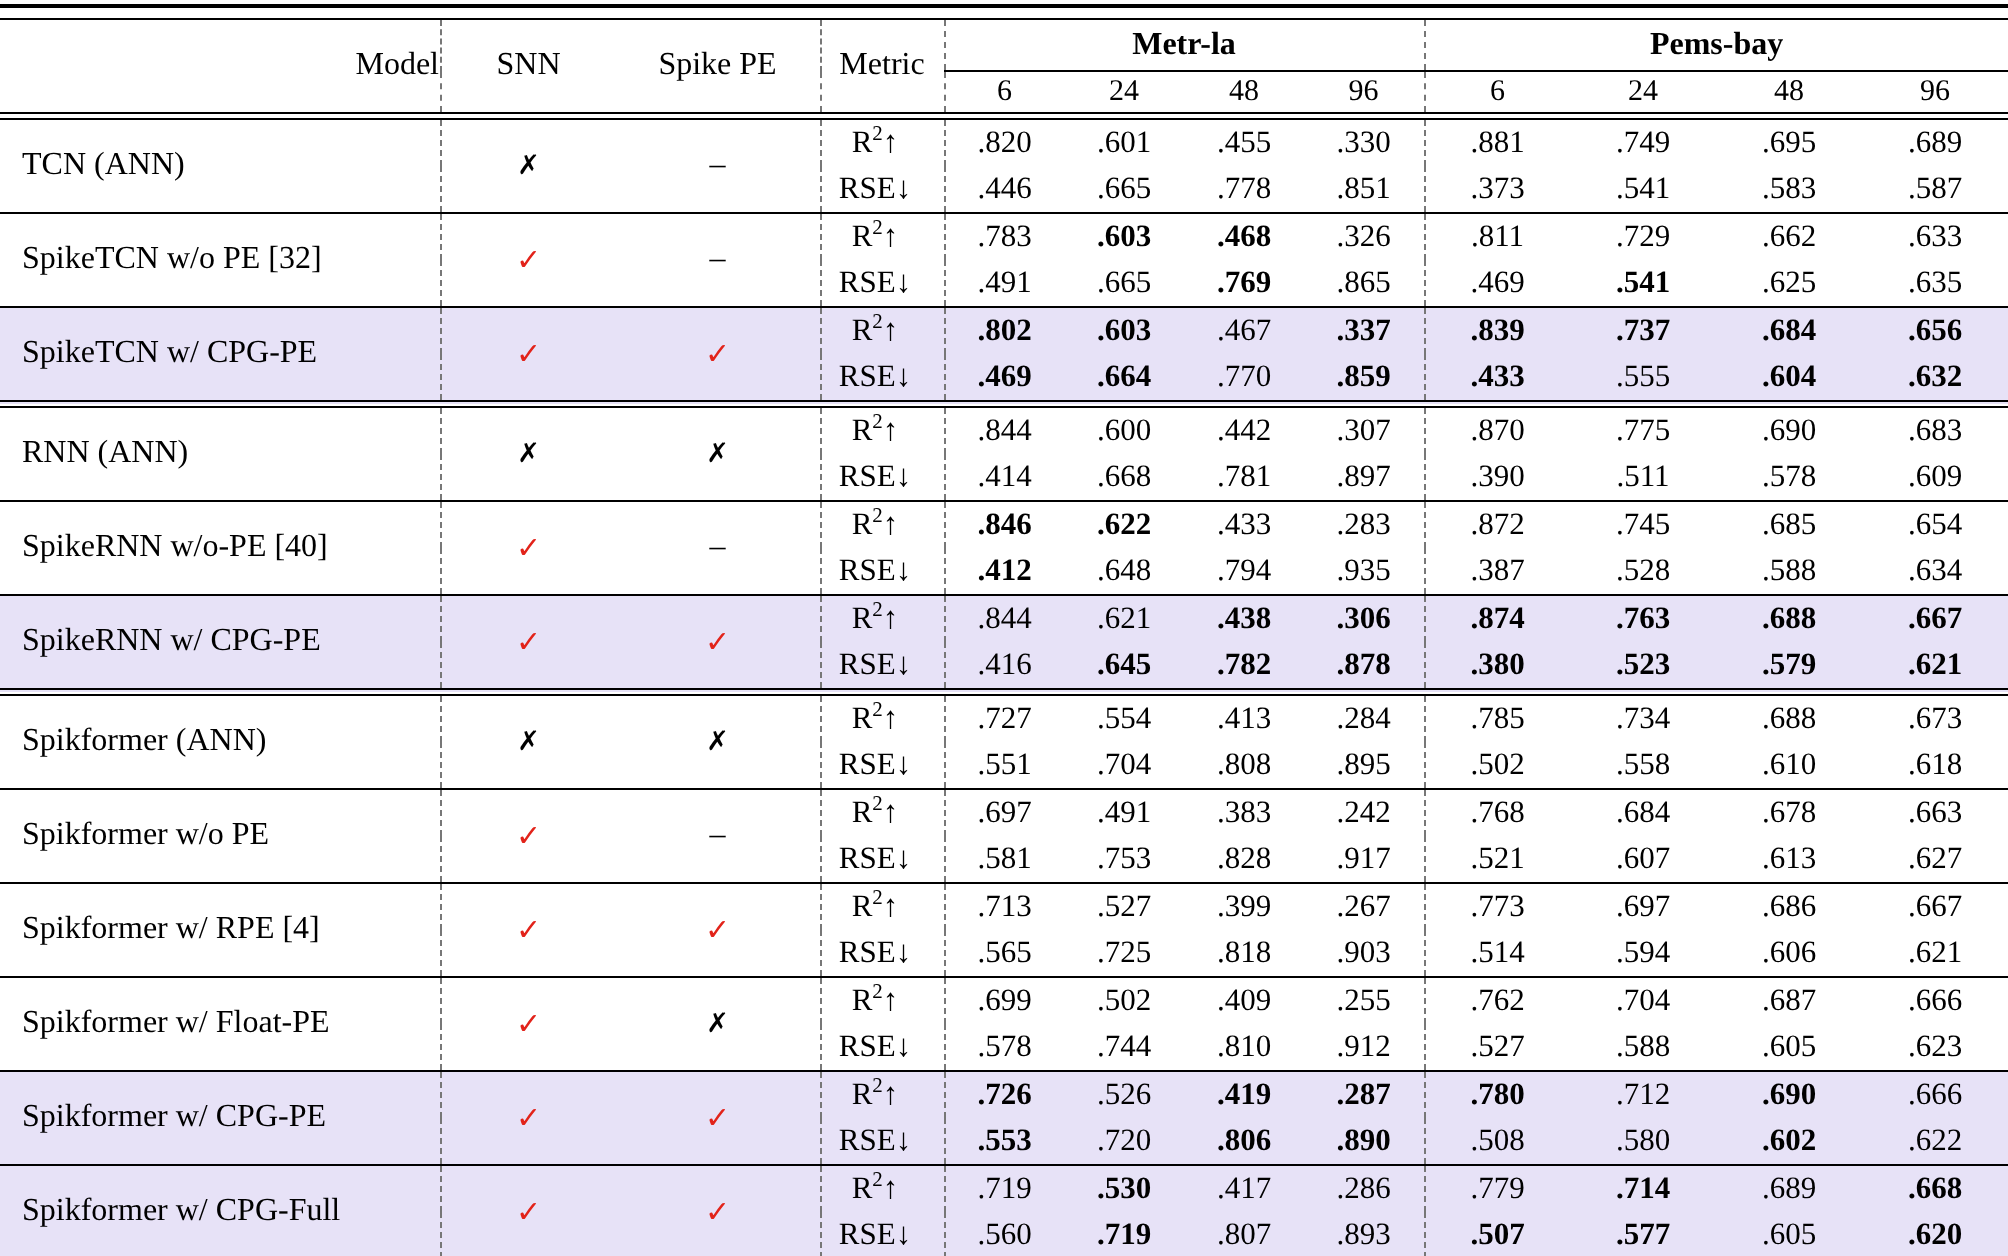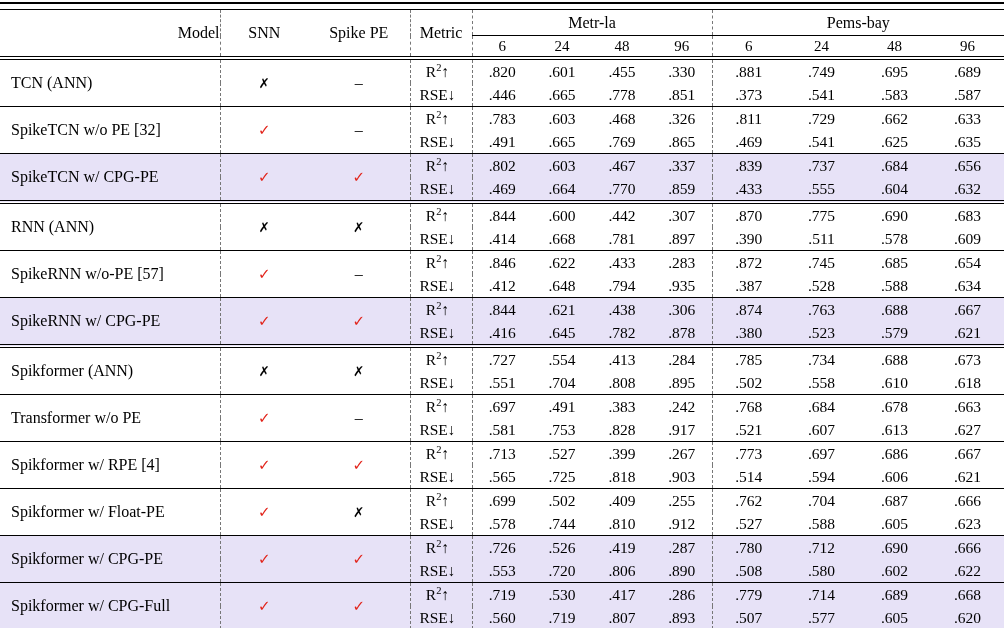--- a/index.html
+++ b/index.html
@@ -13,37 +13,37 @@
     padding:5px 0 4px 0;margin-top:2px;
   }
   table{
     width:100%;border-collapse:collapse;table-layout:fixed;
     border-top:1.5px solid #000;border-bottom:2px solid #000;
   }
   th,td{padding:0;font-weight:normal;vertical-align:middle;}
   
   thead th{height:25px;font-size:16px;}
   th.h-model{text-align:right;padding-left:11px;}
-  th.h-group{font-weight:normal;border-bottom:1.5px solid #000;margin-top:32px;}
+  th.h-group{font-weight:bold;border-bottom:1.5px solid #000;margin-top:32px;}
   tr.hz-row th{height:20px;font-size:15px;font-weight:normal;}
   th[rowspan], tr.hz-row th{border-bottom:4px double #000;}
   
   .dr{border-right:1px dashed var(--dash);}
   .dl{border-left:1px dashed var(--dash);}
   
   tbody td{height:23px;font-size:15.5px;}
   td.model-cell{text-align:left;padding-left:11px;font-size:16px;}
   td.mark-cell{text-align:center;}
   .mark{font-family:"DejaVu Sans",sans-serif;font-size:13.5px;font-weight:bold;}
   .mark.red{color:var(--red);font-size:15px;}
   .mark.dash{font-family:"Liberation Serif",serif;font-size:16px;font-weight:normal;}
   td.metric-cell{text-align:center;padding-right:7px;font-size:15.5px;white-space:nowrap;}
   td.metric-cell sup{font-size:10.5px;}
   td.num{text-align:center;}
-  td.num.b{font-weight:normal;}
+  td.num.b{font-weight:bold;}
   tr.hl td{background:var(--hl);}
   tr.msep td{border-top:1px solid #000;}
   tr.gsep td{border-top:4px double #000;}
 </style>
 </head>
 <body>
 
 <div class="tablewrap">
   <table>
     <colgroup>
@@ -175,21 +175,21 @@
           <td class="num">.414</td>
           <td class="num">.668</td>
           <td class="num">.781</td>
           <td class="num">.897</td>
           <td class="num dl">.390</td>
           <td class="num">.511</td>
           <td class="num">.578</td>
           <td class="num">.609</td>
         </tr>
         <tr class="msep">
-          <td class="model-cell dr" rowspan="2">SpikeRNN w/o-PE [57]</td>
+          <td class="model-cell dr" rowspan="2">SpikeRNN w/o-PE [40]</td>
           <td class="mark-cell" rowspan="2"><span class="mark red">✓</span></td>
           <td class="mark-cell dr" rowspan="2"><span class="mark dash">–</span></td>
           <td class="metric-cell dr"><span>R</span><sup>2</sup><span>↑</span></td>
           <td class="num b">.846</td>
           <td class="num b">.622</td>
           <td class="num">.433</td>
           <td class="num">.283</td>
           <td class="num dl">.872</td>
           <td class="num">.745</td>
           <td class="num">.685</td>
@@ -250,21 +250,21 @@
           <td class="num">.551</td>
           <td class="num">.704</td>
           <td class="num">.808</td>
           <td class="num">.895</td>
           <td class="num dl">.502</td>
           <td class="num">.558</td>
           <td class="num">.610</td>
           <td class="num">.618</td>
         </tr>
         <tr class="msep">
-          <td class="model-cell dr" rowspan="2">Transformer w/o PE</td>
+          <td class="model-cell dr" rowspan="2">Spikformer w/o PE</td>
           <td class="mark-cell" rowspan="2"><span class="mark red">✓</span></td>
           <td class="mark-cell dr" rowspan="2"><span class="mark dash">–</span></td>
           <td class="metric-cell dr"><span>R</span><sup>2</sup><span>↑</span></td>
           <td class="num">.697</td>
           <td class="num">.491</td>
           <td class="num">.383</td>
           <td class="num">.242</td>
           <td class="num dl">.768</td>
           <td class="num">.684</td>
           <td class="num">.678</td>

